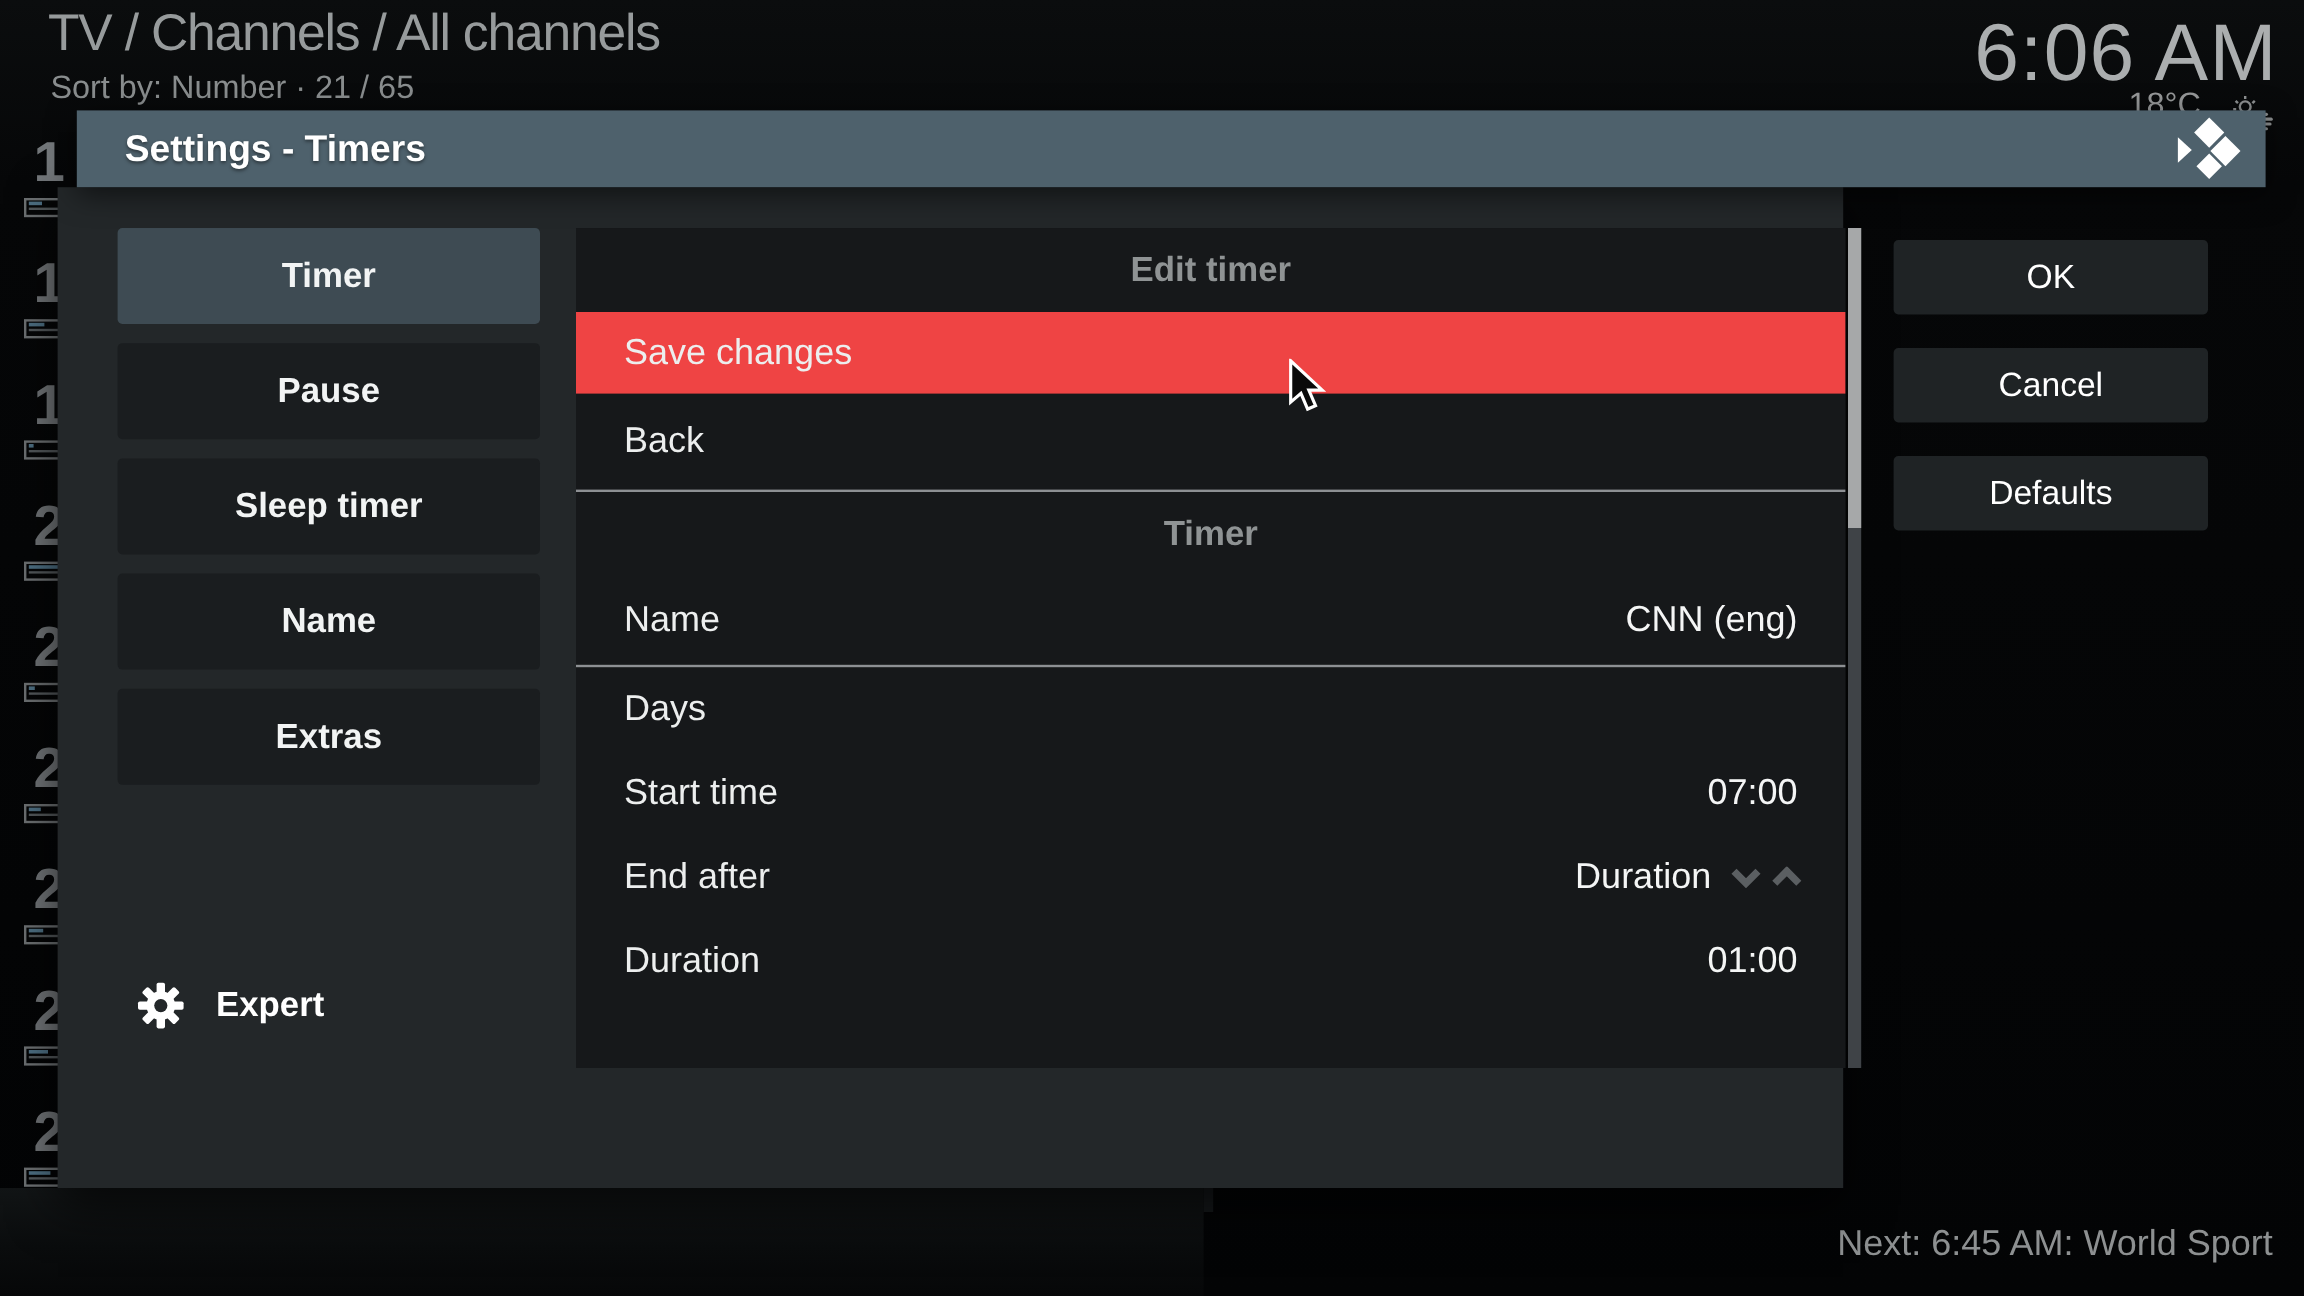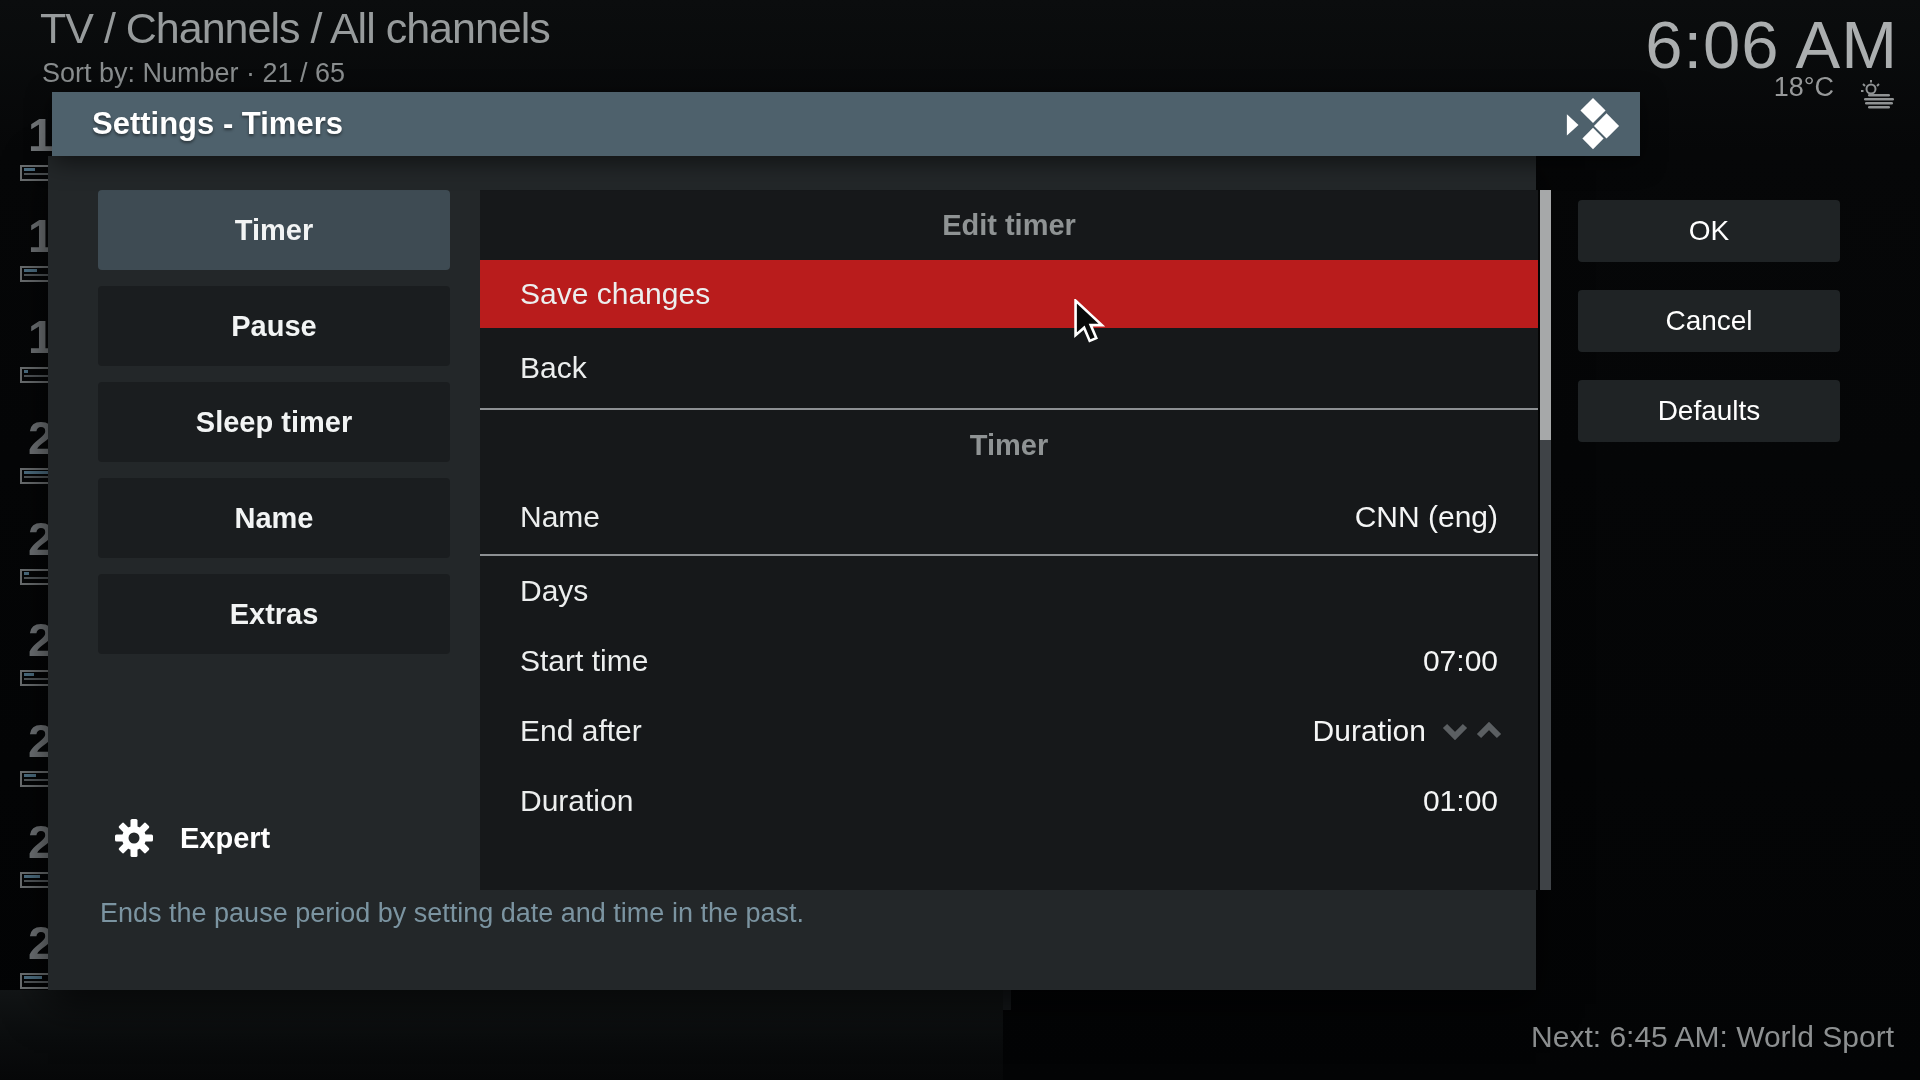--- a/index.html
+++ b/index.html
@@ -14,21 +14,21 @@
   .breadcrumb{position:absolute;left:40px;top:4px;font-size:43px;color:#979b9c;letter-spacing:-1px;font-weight:400;}
   .sortinfo{position:absolute;left:42px;top:58px;font-size:27px;color:#898d8e;letter-spacing:0px;}
   .clock{position:absolute;right:22px;top:6px;font-size:67px;color:#abaeaf;font-weight:100;letter-spacing:1px;}
   .temp{position:absolute;right:86px;top:72px;font-size:27px;color:#97999a;}
   .weather{position:absolute;right:24px;top:80px;}
   .next{position:absolute;right:26px;top:1020px;font-size:30px;color:#8d9091;letter-spacing:0px;}
   .lowerpane{position:absolute;left:0;top:990px;width:1003px;height:90px;
     background:linear-gradient(180deg,#121516 0%,#0a0c0d 55%,#060708 100%);}
   .lowerpane:after{content:"";position:absolute;right:-8px;top:0;width:8px;height:20px;background:#15181a;}
   
-  .dlg-header{position:absolute;left:52px;top:92px;width:1588px;height:64px;background:#4e616c;z-index:11;
+  .dlg-header{position:absolute;left:64px;top:92px;width:1824px;height:64px;background:#4e616c;z-index:11;
     box-shadow:0 6px 24px rgba(0,0,0,.55);}
   .dlg-title{position:absolute;left:40px;top:50%;transform:translateY(-50%);font-size:31px;font-weight:bold;color:#fff;
     text-shadow:0 2px 3px rgba(0,0,0,.45);}
   .kodilogo{position:absolute;right:18px;top:5px;}
   .dlg-body{position:absolute;left:48px;top:156px;width:1488px;height:834px;background:#232729;z-index:10;
     box-shadow:0 14px 40px rgba(0,0,0,.7);}
   
   .sbtn{position:absolute;left:50px;width:352px;height:80px;background:#1a1d1f;border-radius:4px;
     display:flex;align-items:center;justify-content:center;font-size:29px;font-weight:bold;color:#f2f4f4;cursor:pointer;}
   .sbtn.sel{background:#3e4b53;}
@@ -37,21 +37,21 @@
   .desc{position:absolute;left:52px;top:742px;width:1400px;font-size:27px;color:#7b94a1;}
   
   .list{position:absolute;left:432px;top:34px;width:1058px;height:700px;background:#16181a;overflow:hidden;
     display:flex;flex-direction:column;}
   .row{position:relative;display:flex;align-items:center;flex:0 0 auto;}
   .row .lab{padding-left:40px;font-size:30px;color:#eceeee;}
   .row .val{position:absolute;right:40px;font-size:30px;color:#f4f5f5;}
   .row.hdr{justify-content:center;height:70px;}
   .row.hdr .lab{padding:0;font-size:29px;font-weight:bold;color:#8f9394;}
   .row.it{height:70px;}
-  .row.save{height:68px;background:#b91c1c;}
+  .row.save{height:68px;background:#ef4444;}
   .row.back{height:80px;}
   .row.name{height:74px;}
   .sep{flex:0 0 2px;height:2px;background:#8d9093;}
   .spin{position:absolute;right:36px;display:flex;gap:8px;align-items:center;}
   .spin svg{cursor:pointer;}
   .row.end .val{right:112px;}
   
   .sbar{position:absolute;left:1492px;top:34px;width:11px;height:700px;background:#3f4347;}
   .sthumb{position:absolute;left:0;top:0;width:11px;height:250px;background:#a6a8a9;cursor:pointer;}
   
@@ -177,21 +177,20 @@
             <rect x="16.5" y="1" width="7" height="38" rx="1.5" transform="rotate(90 20 20)"></rect>
             <rect x="16.5" y="1" width="7" height="38" rx="1.5" transform="rotate(135 20 20)"></rect>
             <circle cx="20" cy="20" r="12"></circle>
           </g>
           <circle cx="20" cy="20" r="5.5" fill="#232729"></circle>
         </svg>
       </span>
       <span>Expert</span>
     </div>
 
-    <div class="desc">Ends the pause period by setting date and time in the past.</div>
 
     <div class="list">
       <div class="row hdr">
           <span class="lab">Edit timer</span>
         </div>
       <div class="row it save">
         <span class="lab">Save changes</span>
       </div>
       <div class="row it back">
         <span class="lab">Back</span>

